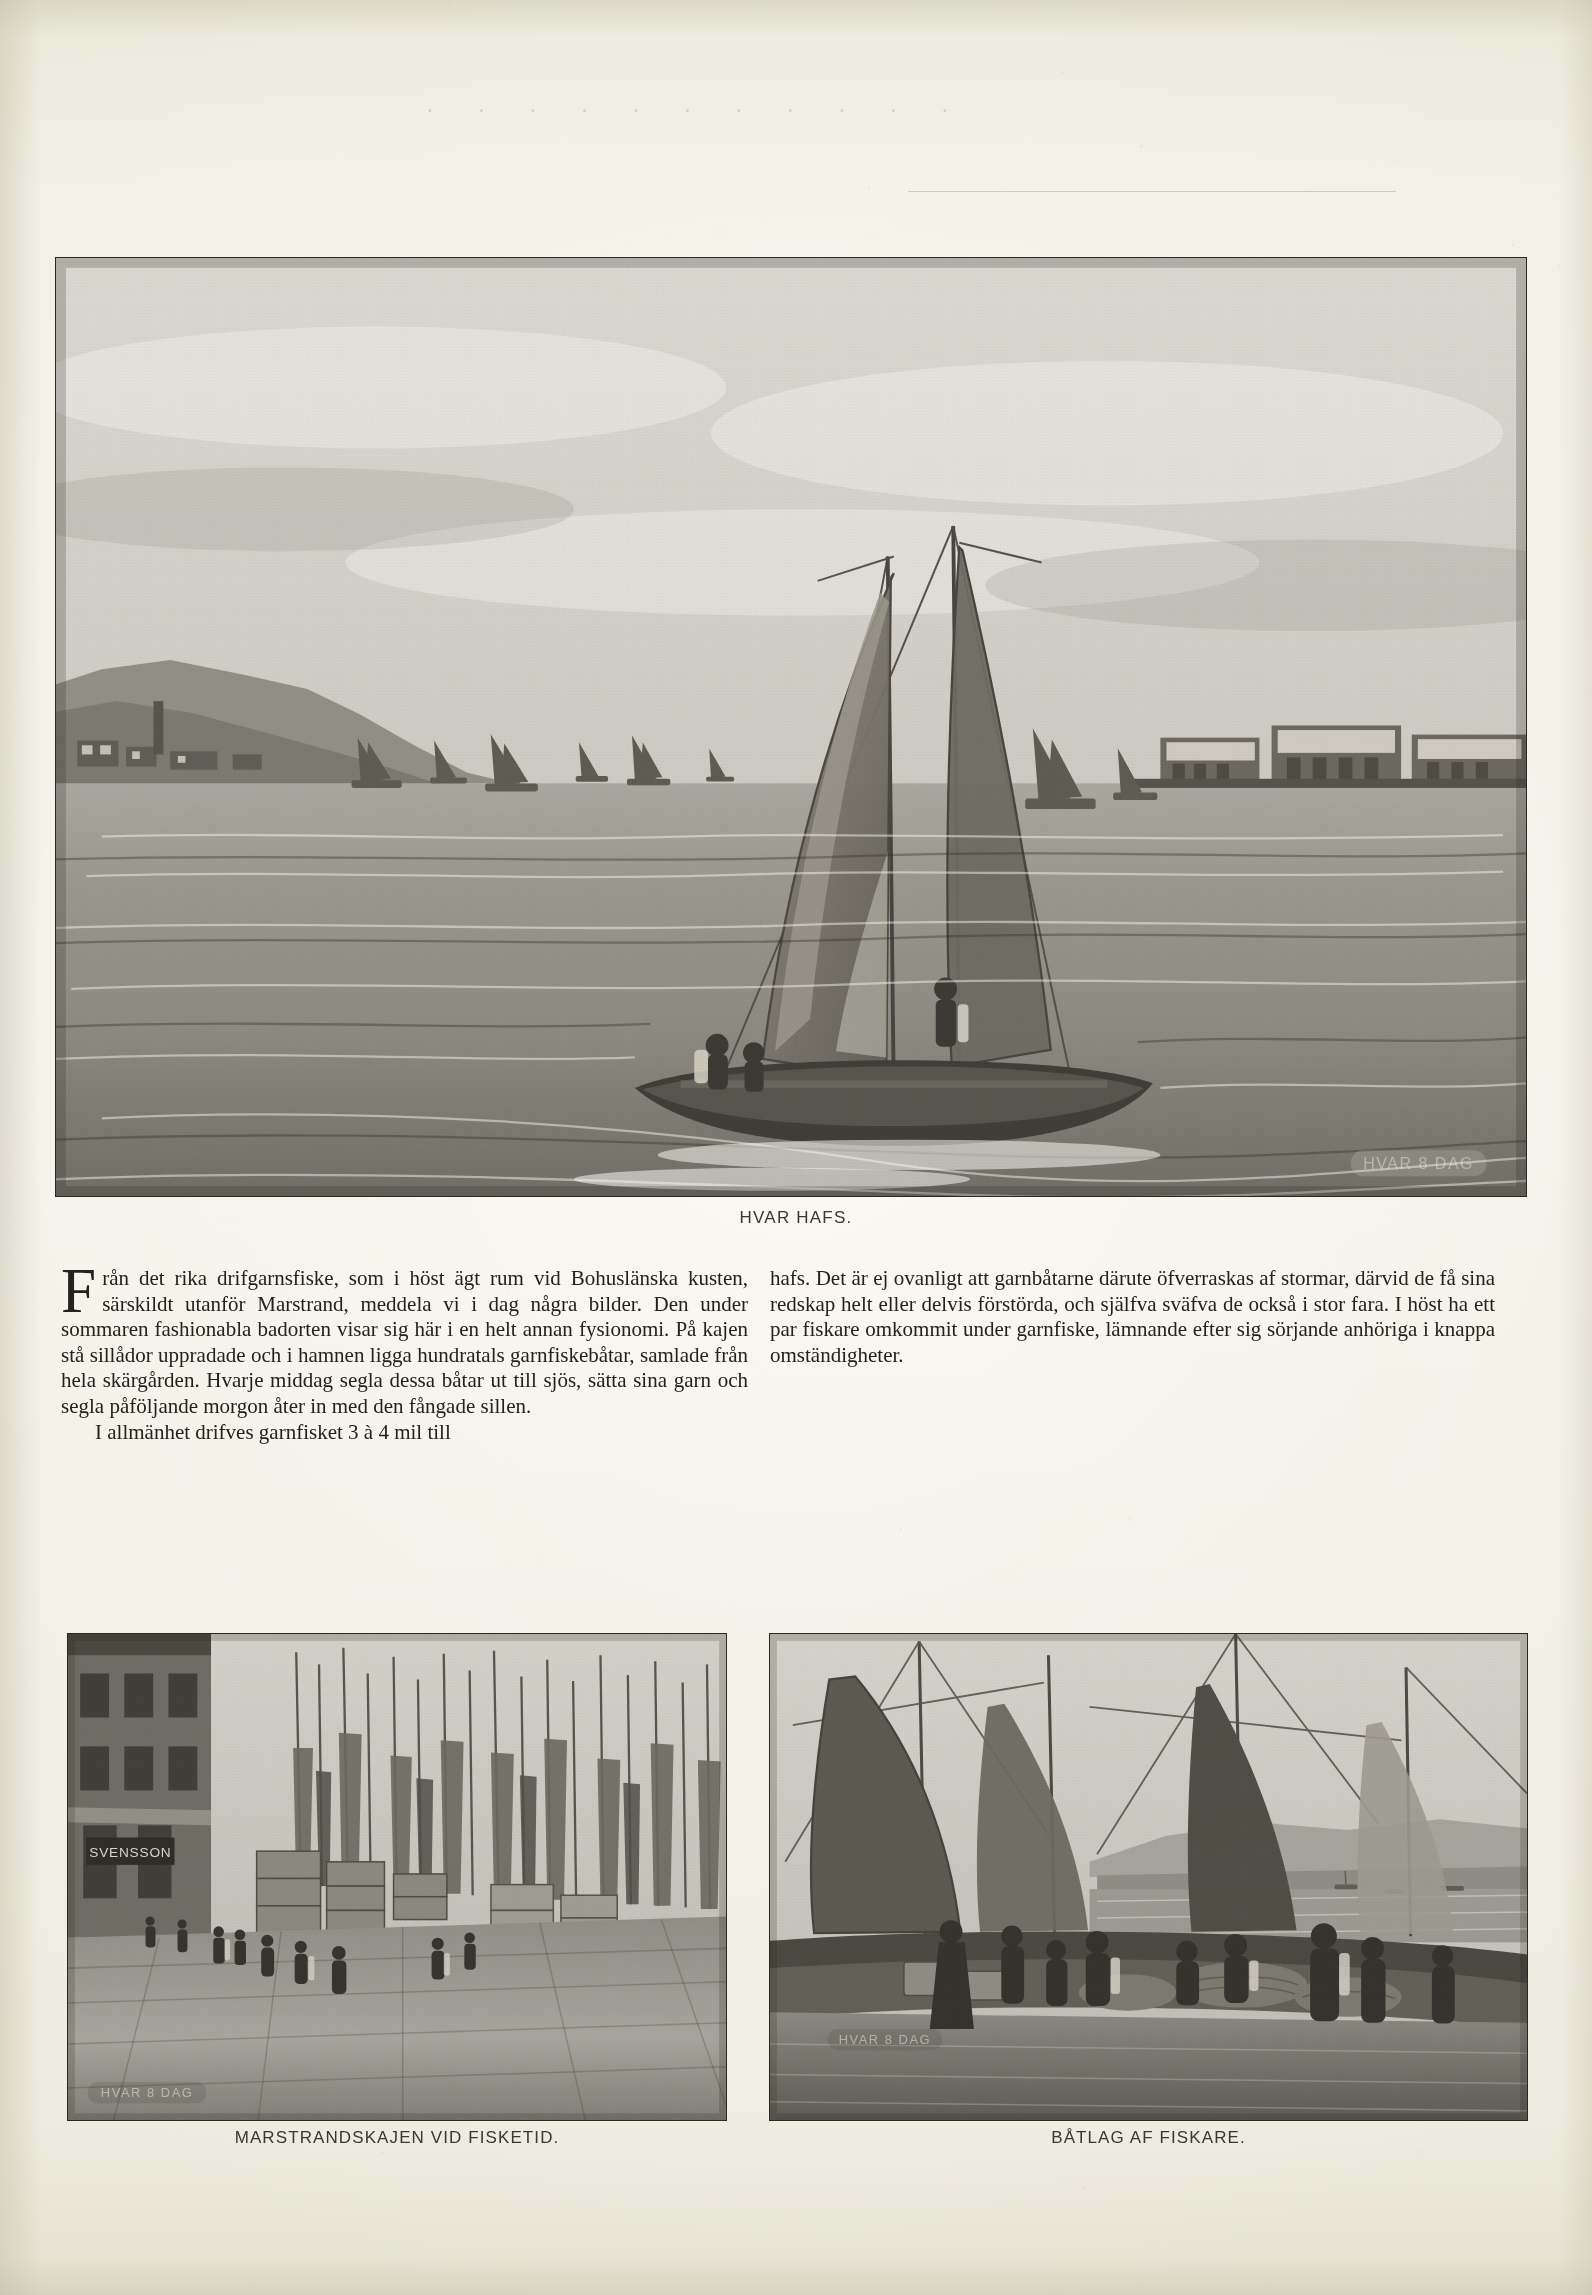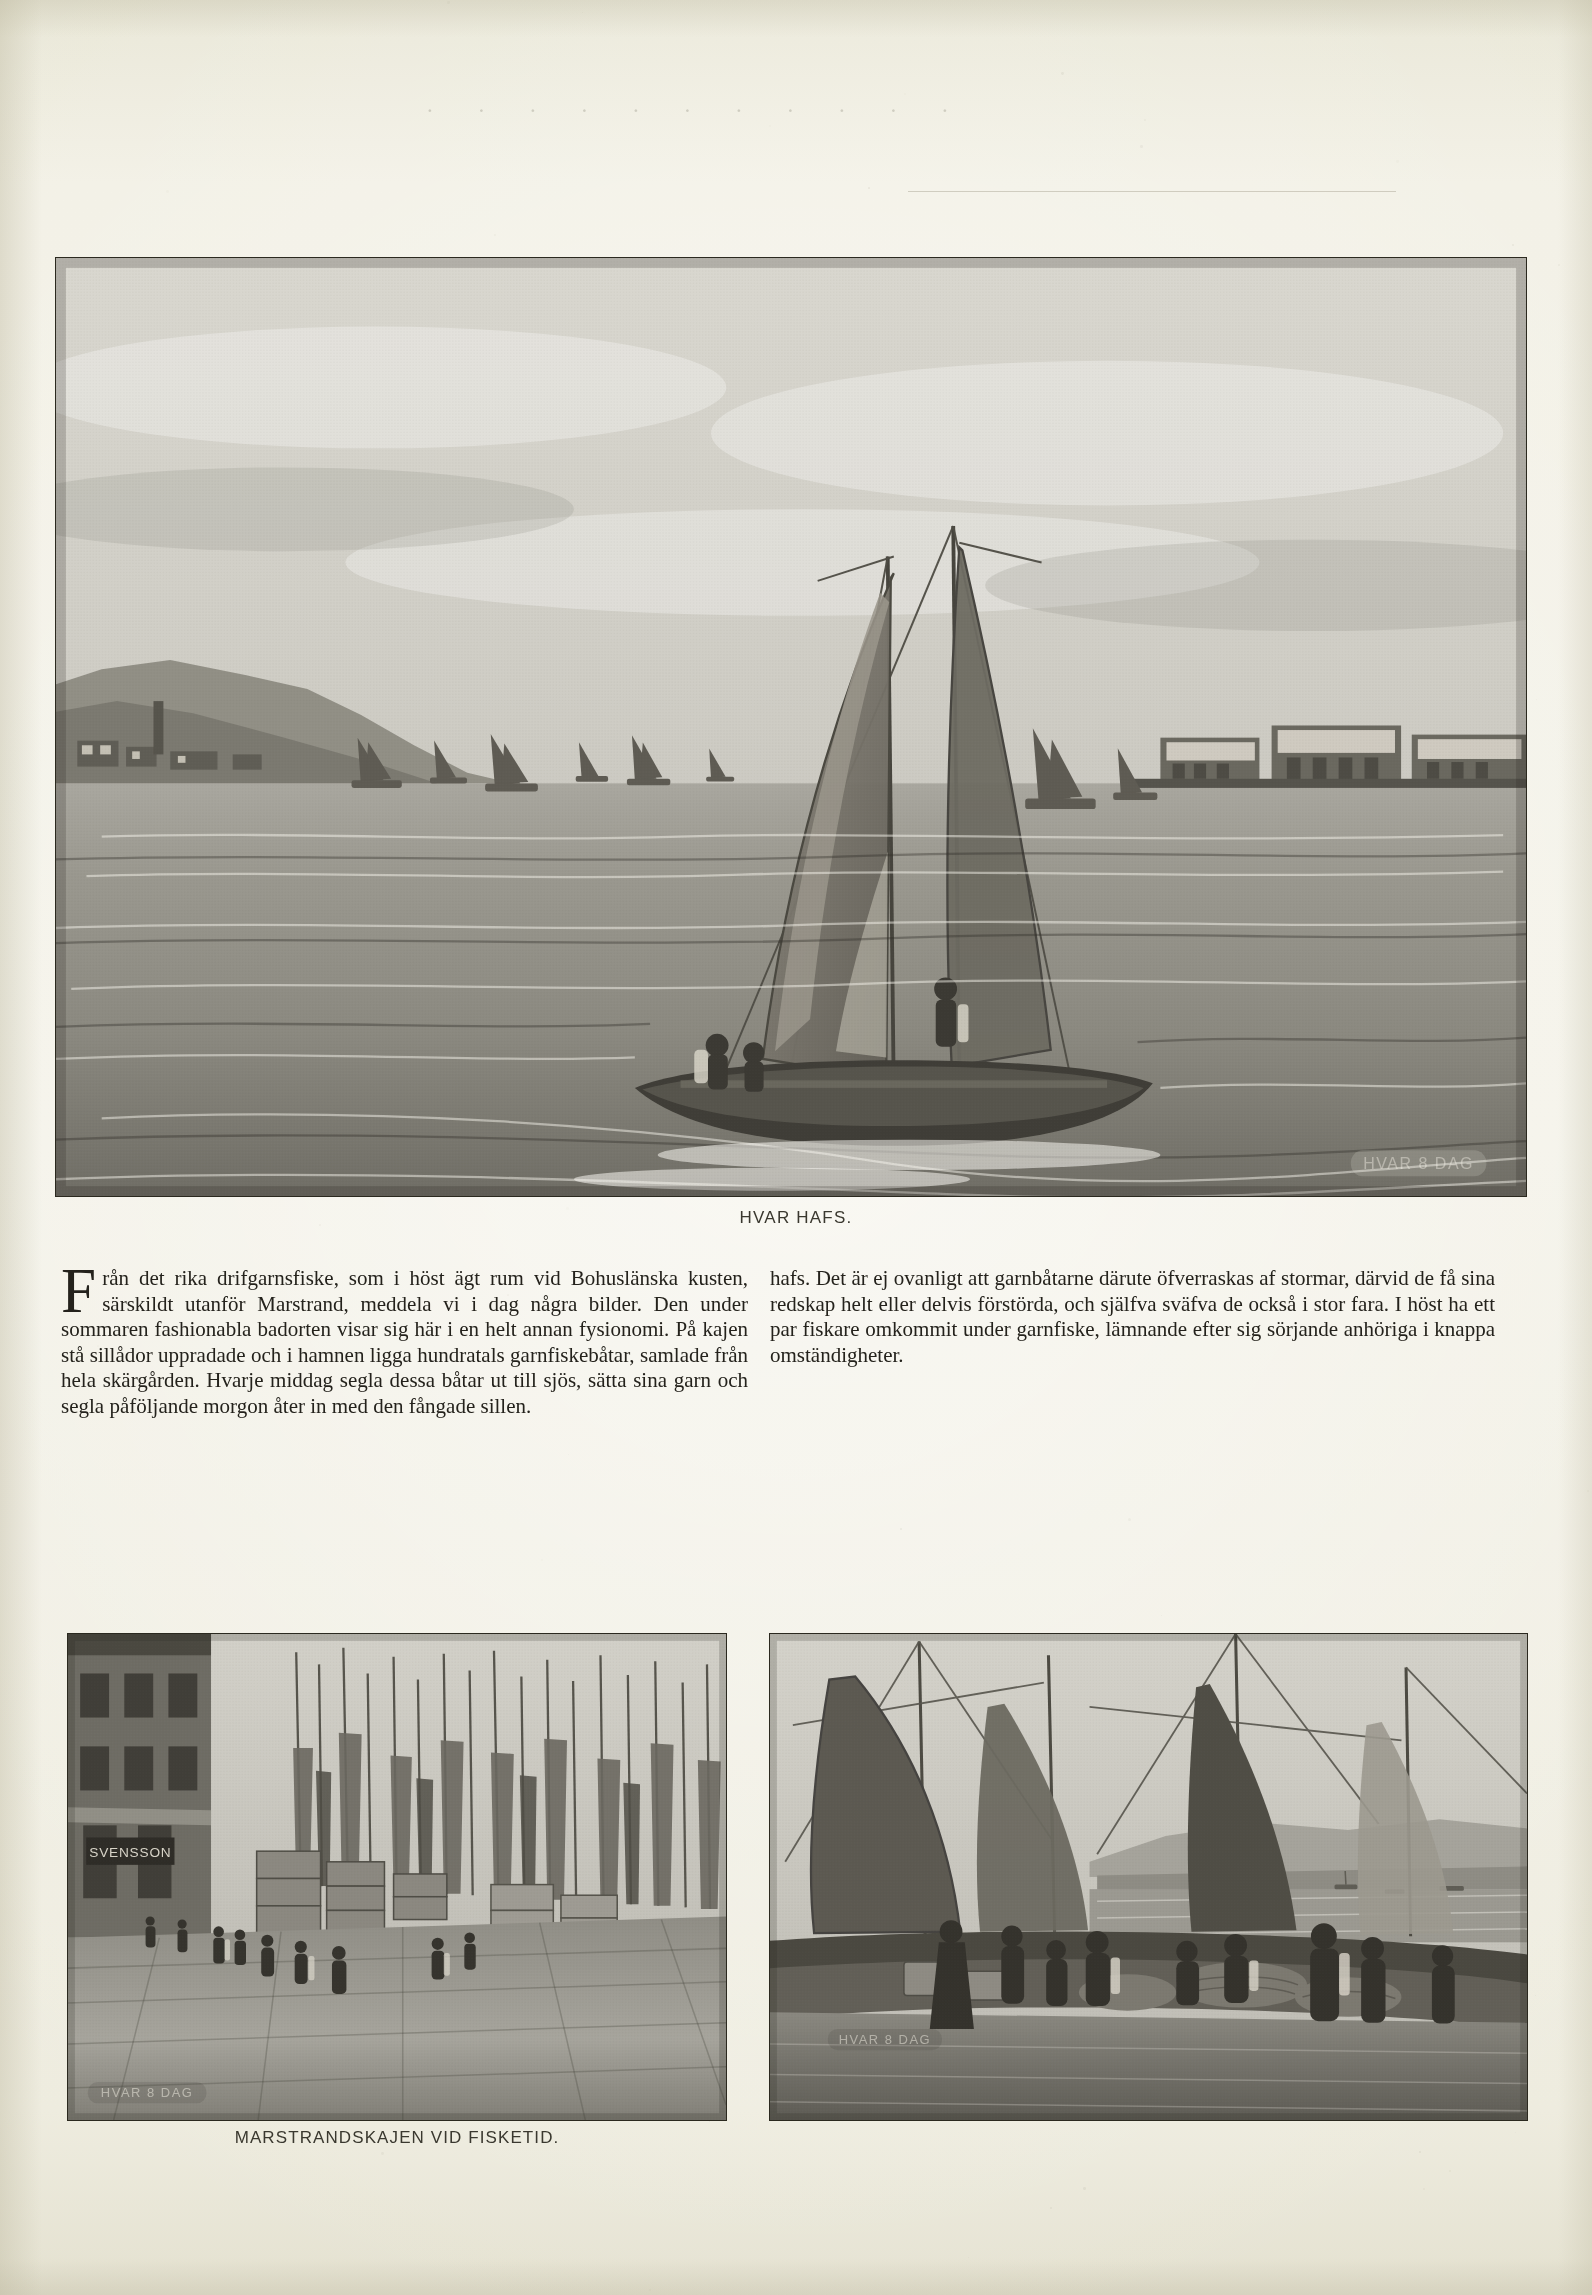--- a/index.html
+++ b/index.html
@@ -400,20 +400,21 @@
       </g>
     </svg>
   </div>
 
   <div id="cap-main">HVAR HAFS.</div>
 
   <div id="body-text">
 
     <div class="col left">
       <p><span class="dropcap">F</span><span>rån det rika drifgarnsfiske, som i höst ägt rum vid Bohuslänska kusten, särskildt utanför Marstrand, meddela vi i dag några bilder. Den under sommaren fashionabla badorten visar sig här i en helt annan fysionomi. På kajen stå sillådor uppradade och i hamnen ligga hundratals garnfiskebåtar, samlade från hela skärgården. Hvarje middag segla dessa båtar ut till sjös, sätta sina garn och segla påföljande morgon åter in med den fångade sillen.</span></p>
+      <p>I allmänhet drifves garnfisket 3 à 4 mil till</p>
     </div>
 
     <div class="col right">
       <p style="text-indent:0">hafs. Det är ej ovanligt att garnbåtarne därute öfverraskas af stormar, därvid de få sina redskap helt eller delvis förstörda, och själfva sväfva de också i stor fara. I höst ha ett par fiskare omkommit under garnfiske, lämnande efter sig sörjande anhöriga i knappa omständigheter.</p>
     </div>
 
   </div>
 
   <div class="fig" id="fig-left">
     <svg class="plate" viewBox="0 0 865 640" preserveAspectRatio="none">
@@ -683,16 +684,17 @@
         <rect width="995" height="640" fill="none" stroke="rgba(40,38,32,.20)" stroke-width="18"></rect>
       </g>
       <g opacity=".5">
         <rect x="76" y="520" width="150" height="28" rx="13" fill="rgba(50,48,42,.28)"></rect>
         <text x="151" y="540" text-anchor="middle" font-family="Liberation Sans, sans-serif" font-size="17" letter-spacing="2" fill="#e6e3d8">HVAR 8 DAG</text>
       </g>
     </svg>
   </div>
 
   <div id="cap-left">MARSTRANDSKAJEN VID FISKETID.</div>
+  <div id="cap-right">BÅTLAG AF FISKARE.</div>
 
 
 </div>
 
 
 </body></html>

